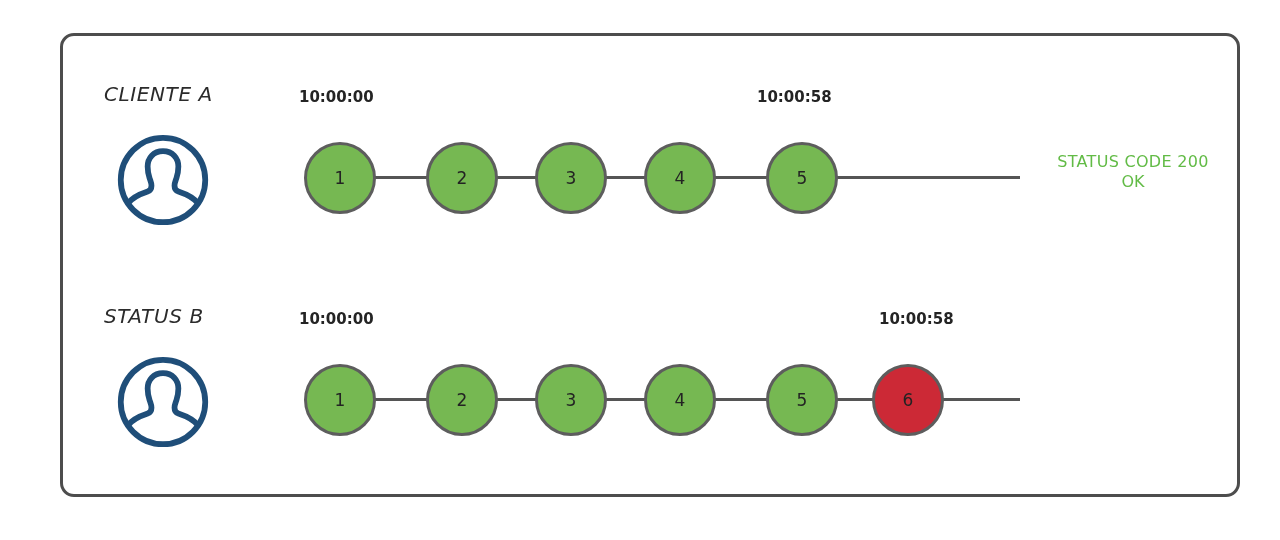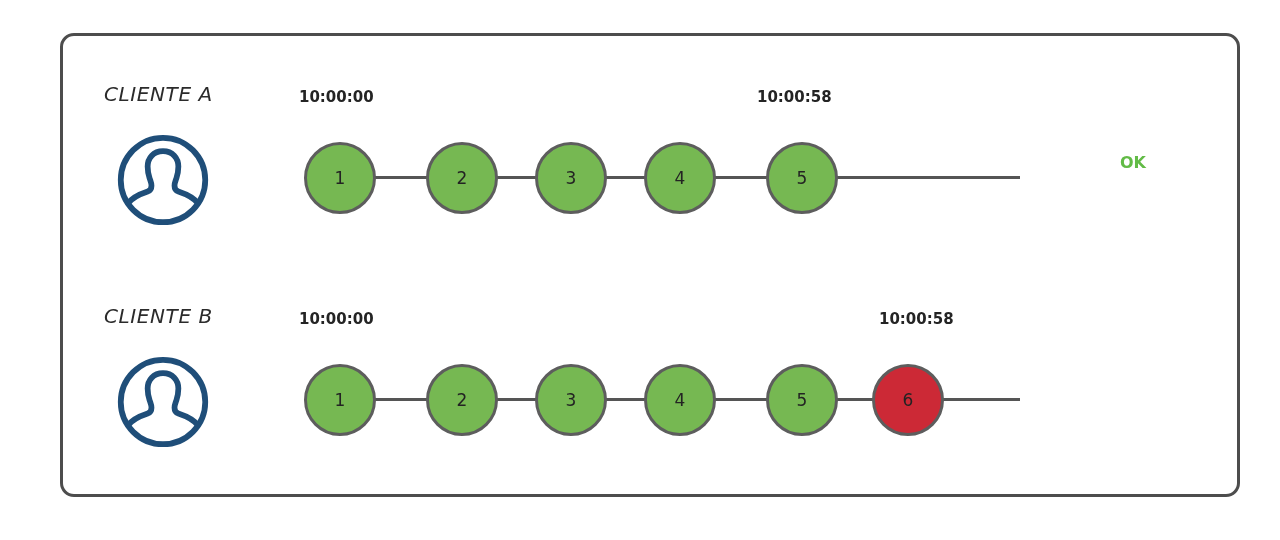--- a/index.html
+++ b/index.html
@@ -121,21 +121,20 @@
   .status .line1 {
     font-size: 16px;
     letter-spacing: 0.3px;
     display: block;
   }
   .status .line2 {
     font-size: 15px;
     font-style: italic;
     display: block;
     margin-top: 2px;
-    font-weight: bold;
   }
   .status.ok  { color: #62bb46; left: 1018px; }
   .status.ok .line1 { font-size: 16px; }
   .status.ok .line2 { font-style: normal; font-size: 16px; margin-top: 1px; }
 </style>
 </head>
 <body>
 
 <div id="canvas">
 
@@ -188,27 +187,28 @@
       <span>3</span>
     </div>
     <div class="node ok" style="left:644px;">
       <span>4</span>
     </div>
     <div class="node ok" style="left:766px;">
       <span>5</span>
     </div>
 
     <div class="status ok">
+      <span class="line1">STATUS CODE 200</span>
       <span class="line2">OK</span>
     </div>
   </div>
 
   <div class="row row-b">
 
-    <div class="client-label">CLIENTE B</div>
+    <div class="client-label">STATUS B</div>
 
     <div class="avatar">
       <svg viewBox="0 0 100 100" xmlns="http://www.w3.org/2000/svg">
         <defs>
           <clipPath id="clipB">
             <circle cx="50" cy="50" r="44"></circle>
           </clipPath>
         </defs>
         <circle cx="50" cy="50" r="44" fill="none" stroke="#1f4e79" stroke-width="6"></circle>
         <g clip-path="url(#clipB)" fill="none" stroke="#1f4e79" stroke-width="6" stroke-linecap="round" stroke-linejoin="round">

